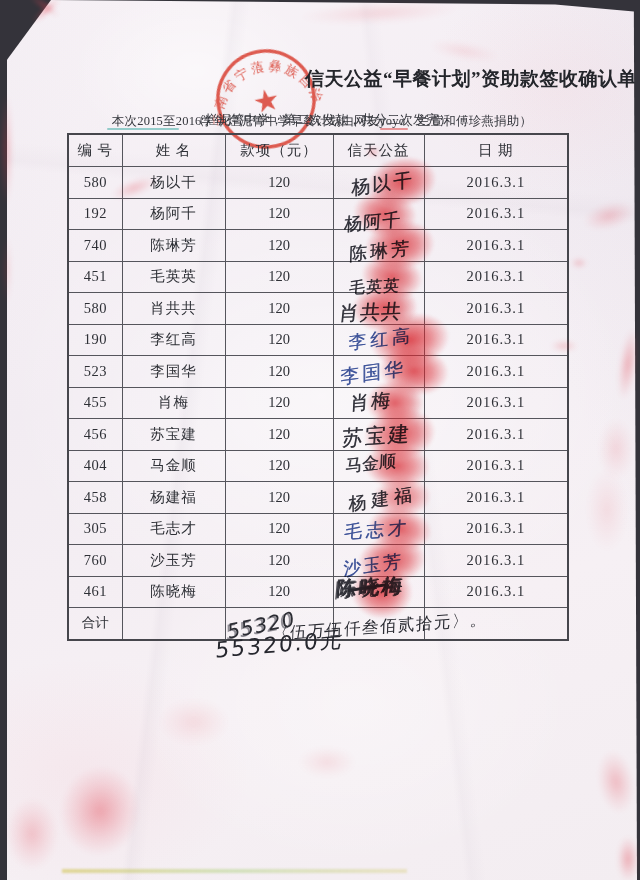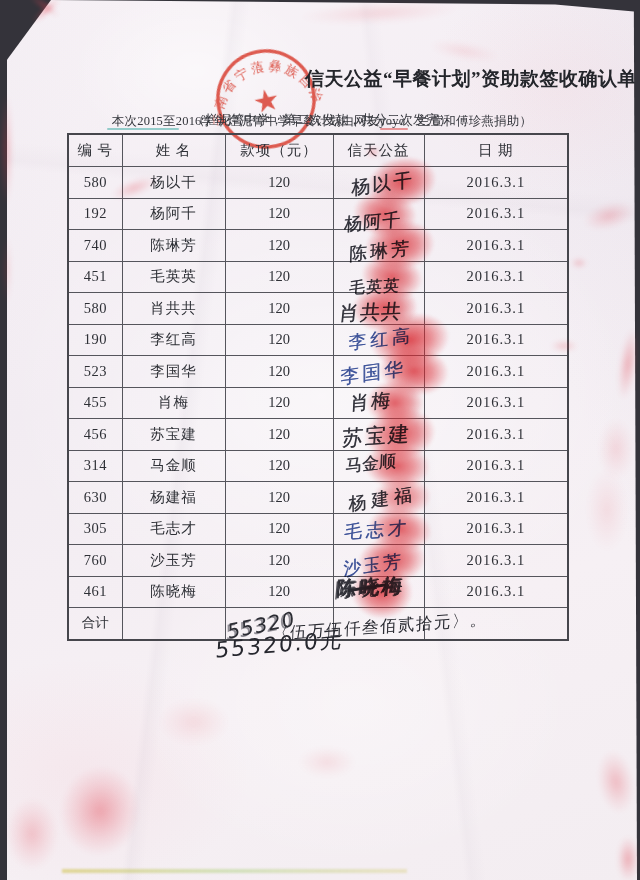--- a/index.html
+++ b/index.html
@@ -249,31 +249,31 @@
     <td class="no-cell">456</td>
     <td class="name-cell">苏宝建</td>
     <td class="amt-cell">120</td>
     <td class="sig-cell">
       <span class="fp" style="width: 72px; height: 52px; margin-left: -15px; margin-top: -26px; opacity: 0.85; transform: rotate(-8deg);"></span>
       <span class="sig dark" style="font-size: 21px; letter-spacing: 2px; transform: translate(-2px, 2px) rotate(-4deg) skewX(-8deg);">苏宝建</span>
     </td>
     <td class="date-cell">2016.3.1</td>
   </tr>
           <tr>
-    <td class="no-cell">314</td>
+    <td class="no-cell">404</td>
     <td class="name-cell">马金顺</td>
     <td class="amt-cell">120</td>
     <td class="sig-cell">
       <span class="fp" style="width: 66px; height: 46px; margin-left: -15px; margin-top: -23px; opacity: 0.8; transform: rotate(4deg);"></span>
       <span class="sig dark" style="font-size: 17px; letter-spacing: 0px; transform: translate(-8px, -2px) rotate(-6deg) skewX(-8deg);">马金顺</span>
     </td>
     <td class="date-cell">2016.3.1</td>
   </tr>
           <tr>
-    <td class="no-cell">630</td>
+    <td class="no-cell">458</td>
     <td class="name-cell">杨建福</td>
     <td class="amt-cell">120</td>
     <td class="sig-cell">
       <span class="fp" style="width: 58px; height: 40px; margin-left: -6px; margin-top: -20px; opacity: 0.65; transform: rotate(-2deg);"></span>
       <span class="sig dark" style="font-size: 18px; letter-spacing: 5px; transform: translate(4px, 2px) rotate(-9deg) skewX(-8deg);">杨建福</span>
     </td>
     <td class="date-cell">2016.3.1</td>
   </tr>
           <tr>
     <td class="no-cell">305</td>

